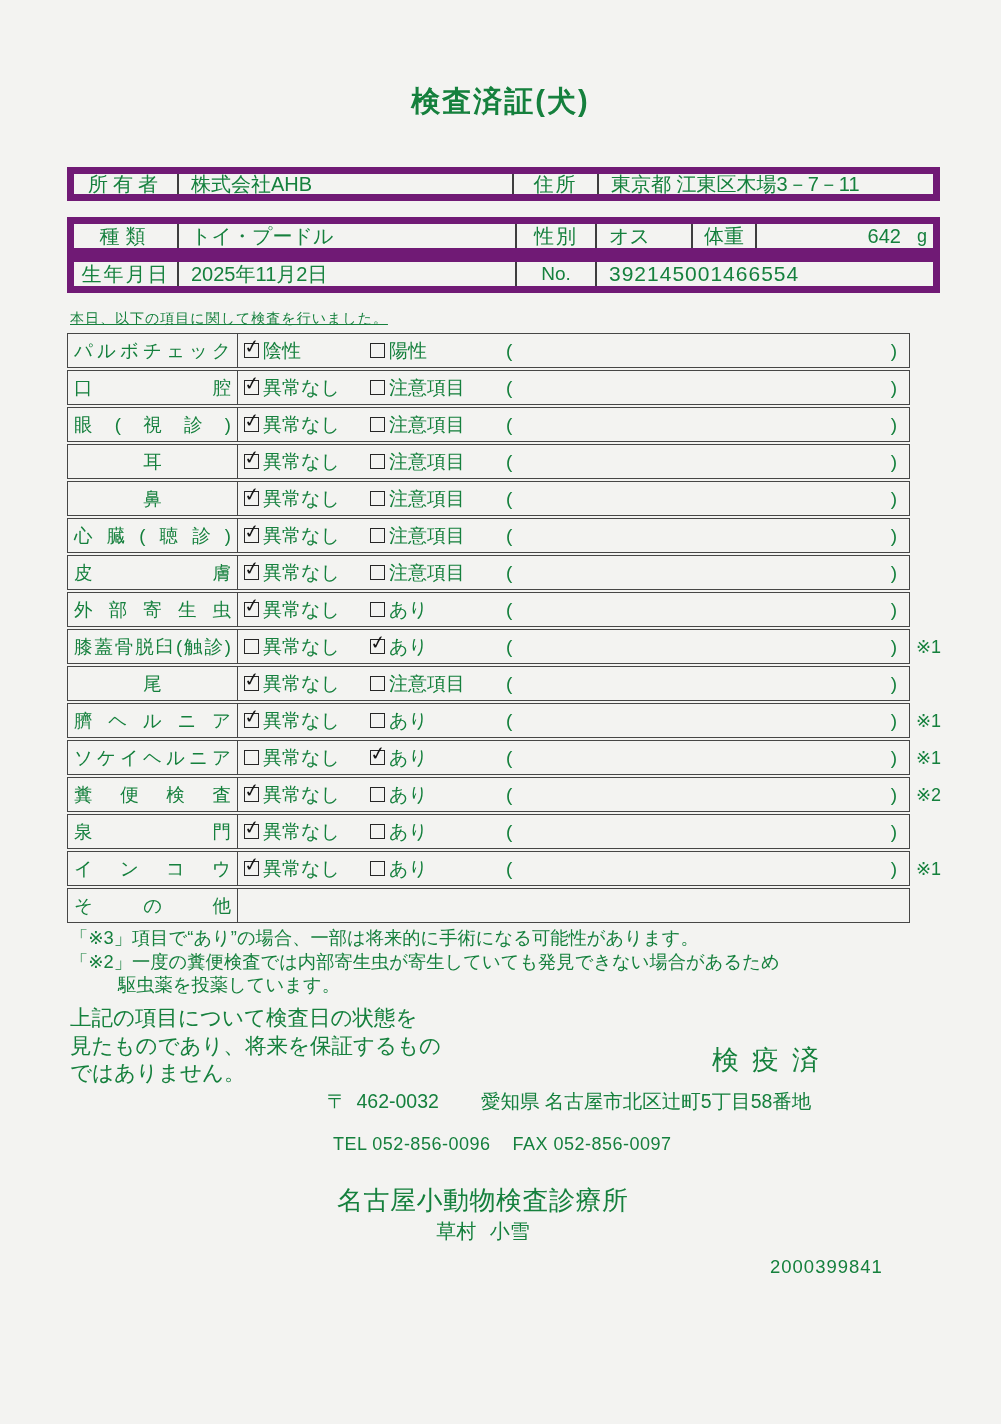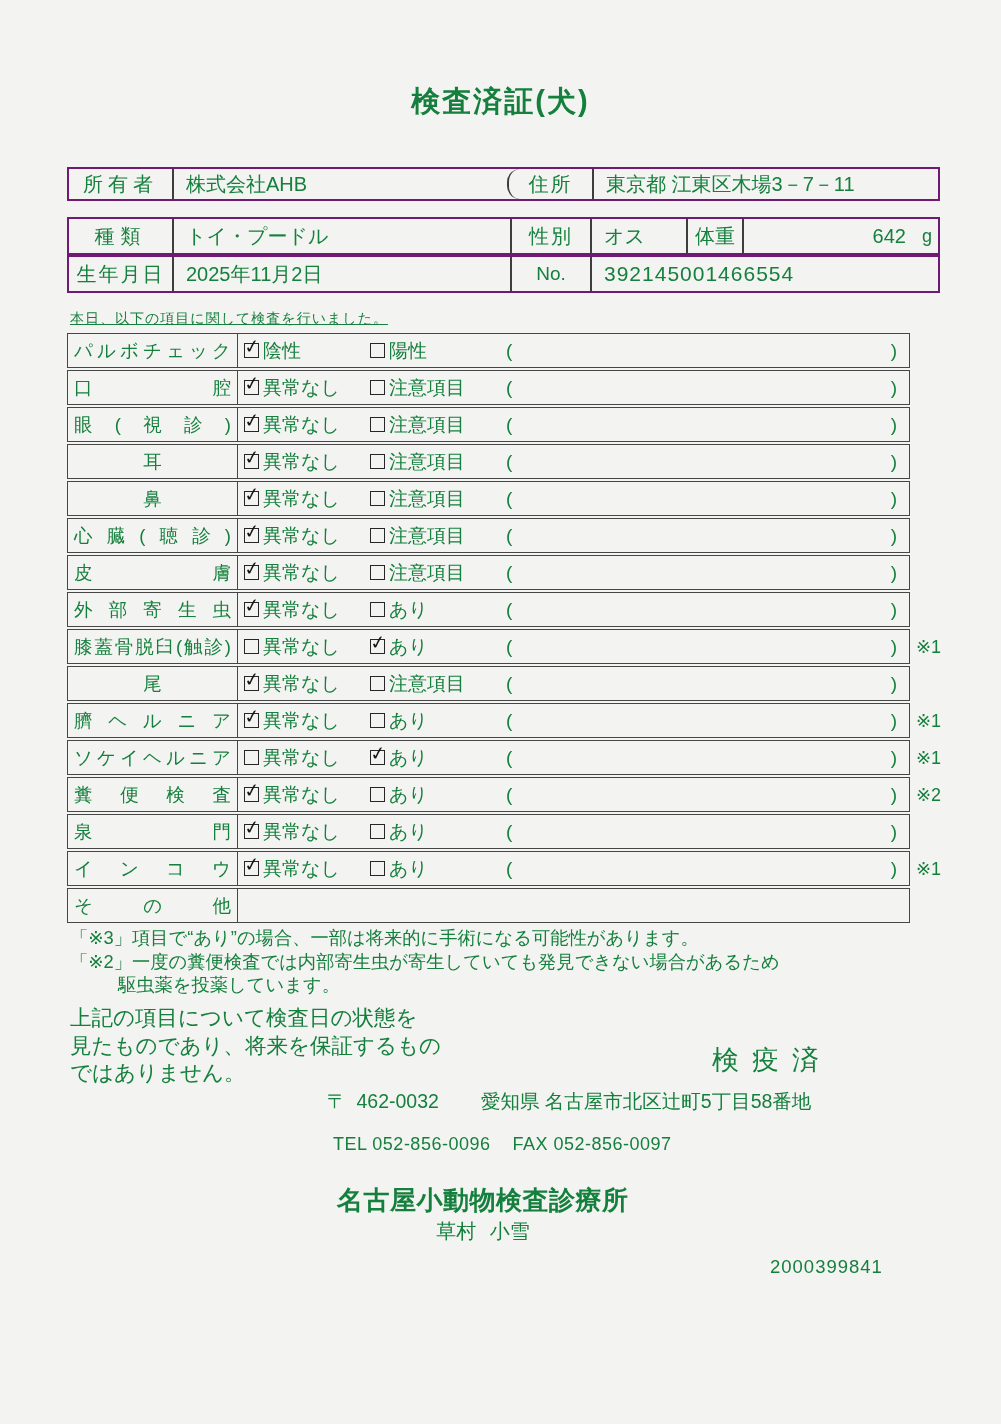--- a/index.html
+++ b/index.html
@@ -8,36 +8,36 @@
     position:relative; width:1001px; height:1424px; background:#f3f3f1;
     font-family:"Liberation Sans","DejaVu Sans",sans-serif; color:#15803d;
     overflow:hidden; margin:0 auto;
   }
   .title{position:absolute; top:82px; left:0; width:100%; text-align:center;
     font-size:29px; font-weight:600; letter-spacing:2px;}
   .insp{position:absolute; top:137px; left:563px; width:374px; display:flex;
     justify-content:space-between; font-size:20px;}
   .insp .lab{letter-spacing:2px;}
 
-  .tbl{position:absolute; display:flex; border:2px solid #701a75; box-sizing:border-box;}
+  .tbl{position:absolute; display:flex; border:7px solid #701a75; box-sizing:border-box;}
   .cell{box-sizing:border-box; display:flex; align-items:center; font-size:20px; overflow:hidden;}
   .cell + .cell{border-left:2px solid #3e3e3e;}
   .cell.lbl{justify-content:center;}
   .cell.val{padding-left:12px;}
 
   #owner-table{left:67px; top:167px; width:873px; height:34px;}
   #species-row{left:67px; top:217px; width:873px; height:38px;}
   #birth-row{left:67px; top:255px; width:873px; height:38px;}
   .w-label{width:103px; flex:0 0 auto;}
   .w-val1{width:335px; flex:0 0 auto;}
-  .w-addr-lbl{width:85px; flex:0 0 auto;border-radius:13px;}
+  .w-addr-lbl{width:85px; flex:0 0 auto;}
   .w-val1b{width:338px; flex:0 0 auto;}
   .w-sex-lbl{width:80px; flex:0 0 auto;}
   .w-sex{width:96px; flex:0 0 auto;}
-  .w-wt-lbl{width:56px; flex:0 0 auto;}
+  .w-wt-lbl{width:64px; flex:0 0 auto;}
   .w-rest{flex:1;}
   .ls2{letter-spacing:2px;} .ls5{letter-spacing:5px;} .ls6{letter-spacing:6px;}
   .weight-cell{justify-content:flex-end; padding-right:6px;}
   .weight-cell .unit{margin-left:16px; font-size:18px;}
   .no-cell{font-size:19px;}
   .num{letter-spacing:1px; font-size:21px;}
 
   .intro{position:absolute; left:70px; top:310px; font-size:14px; letter-spacing:1px;text-decoration:underline;}
 
   #checklist{position:absolute; left:67px; top:333px; width:910px;}
@@ -62,21 +62,21 @@
   .footnotes .indent{padding-left:48px;}
 
   .statement{position:absolute; left:70px; top:1005px; font-size:21.5px; line-height:27.5px;}
   .stamp{position:absolute; left:712px; top:1042px; font-size:27px; letter-spacing:13px; font-weight:500;}
 
   .postal{position:absolute; left:327px; top:1088px; font-size:19.5px; display:flex; align-items:baseline;}
   .postal .code{margin-left:10px;}
   .postal .addr{margin-left:42px;}
   .telfax{position:absolute; left:333px; top:1134px; font-size:18px; letter-spacing:0.5px; display:flex;}
   .telfax .fax{margin-left:22px;}
-  .clinic-name{position:absolute; left:337px; top:1183px; font-size:26px; letter-spacing:0.5px;font-weight:bold;}
+  .clinic-name{position:absolute; left:337px; top:1183px; font-size:26px; letter-spacing:0.5px;}
   .vet-name{position:absolute; left:337px; top:1218px; width:292px; text-align:center;
     font-size:20px; word-spacing:8px;}
   .serial{position:absolute; left:770px; top:1256px; font-size:18.5px; letter-spacing:1px;}
 </style>
 </head>
 <body>
 
 <div class="page">
 
   <div class="title">検査済証(犬)</div>

